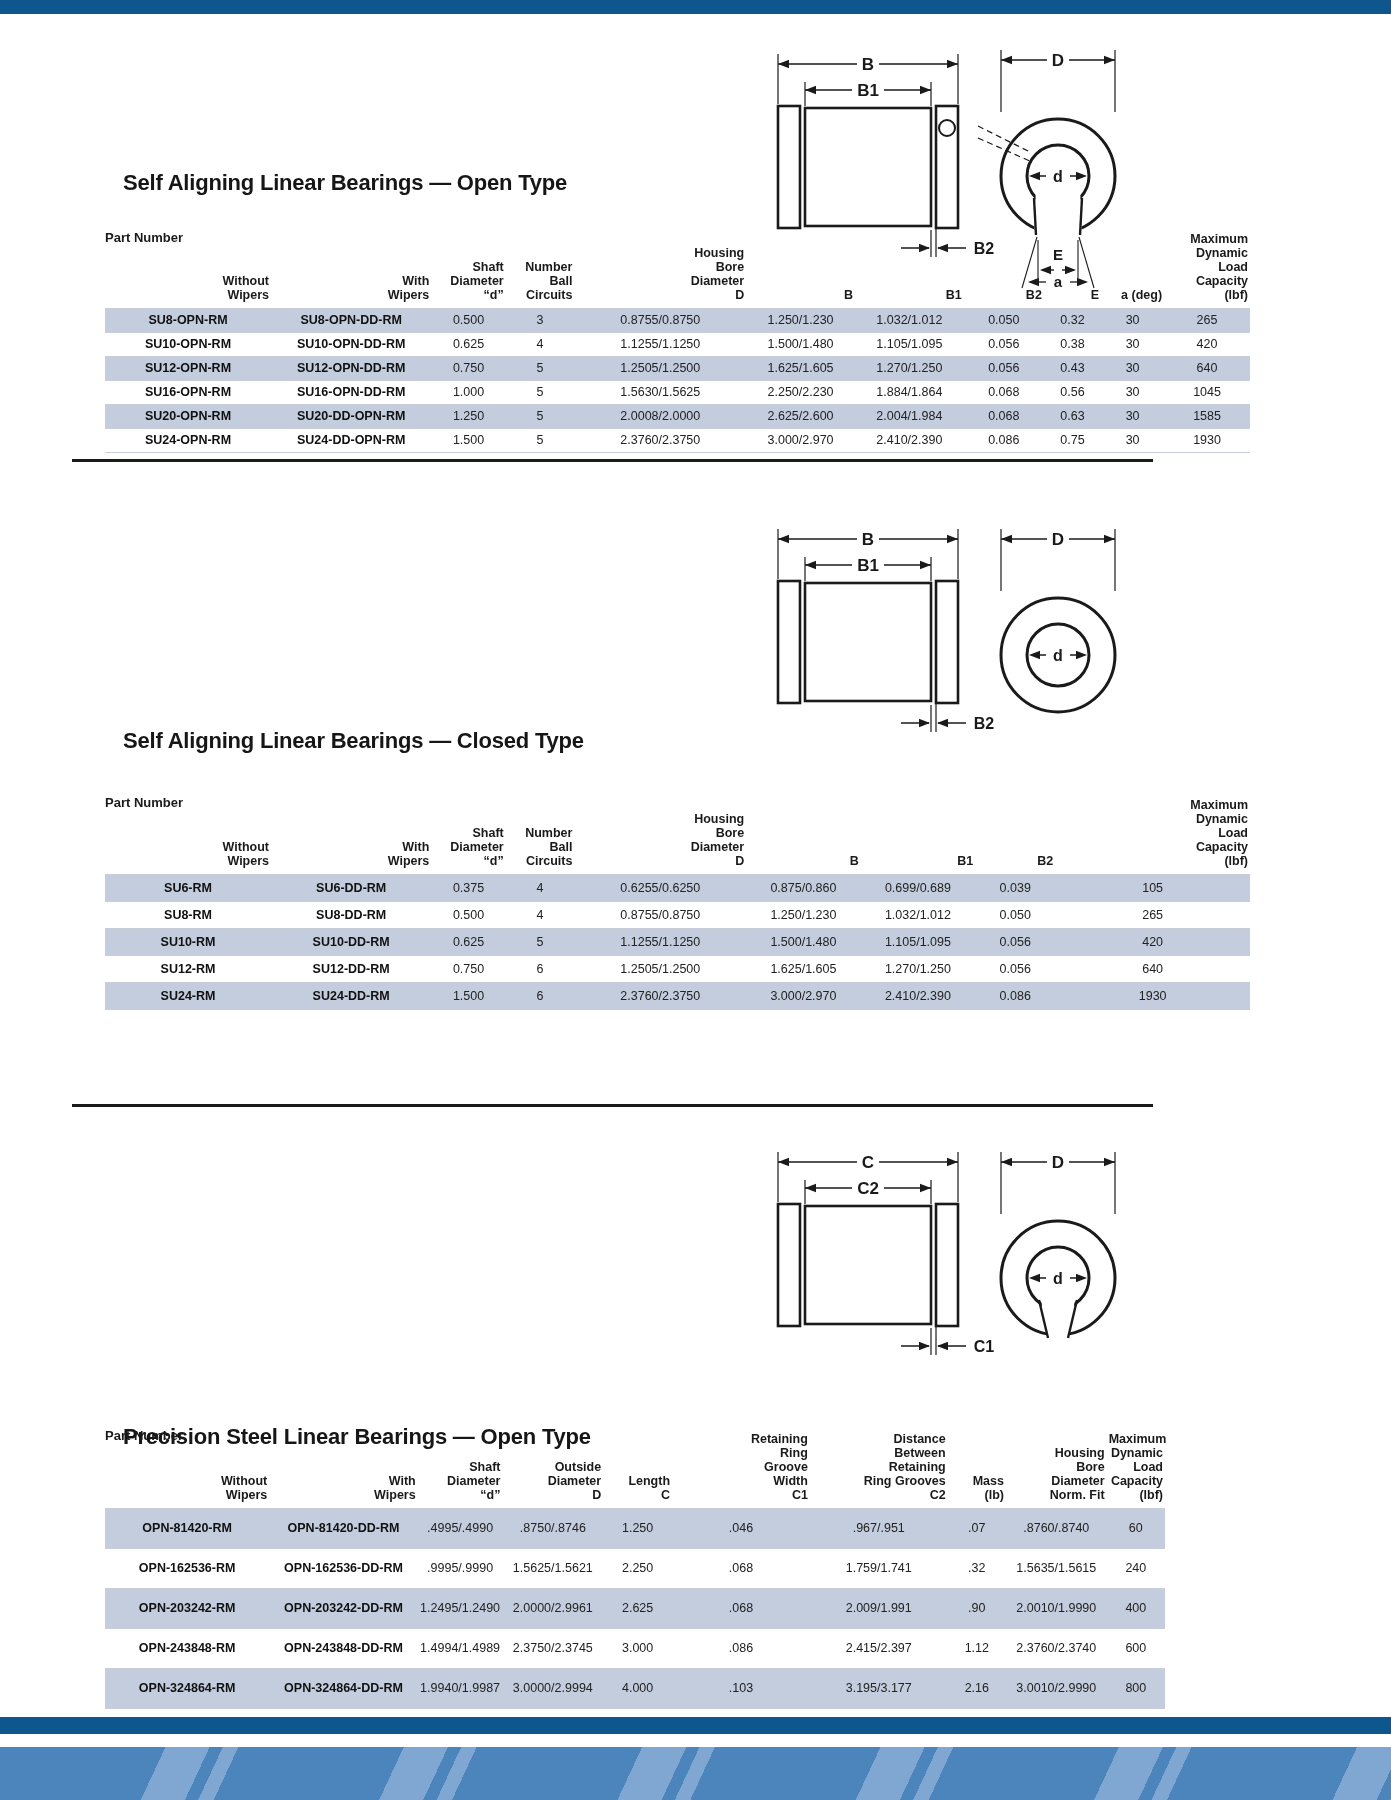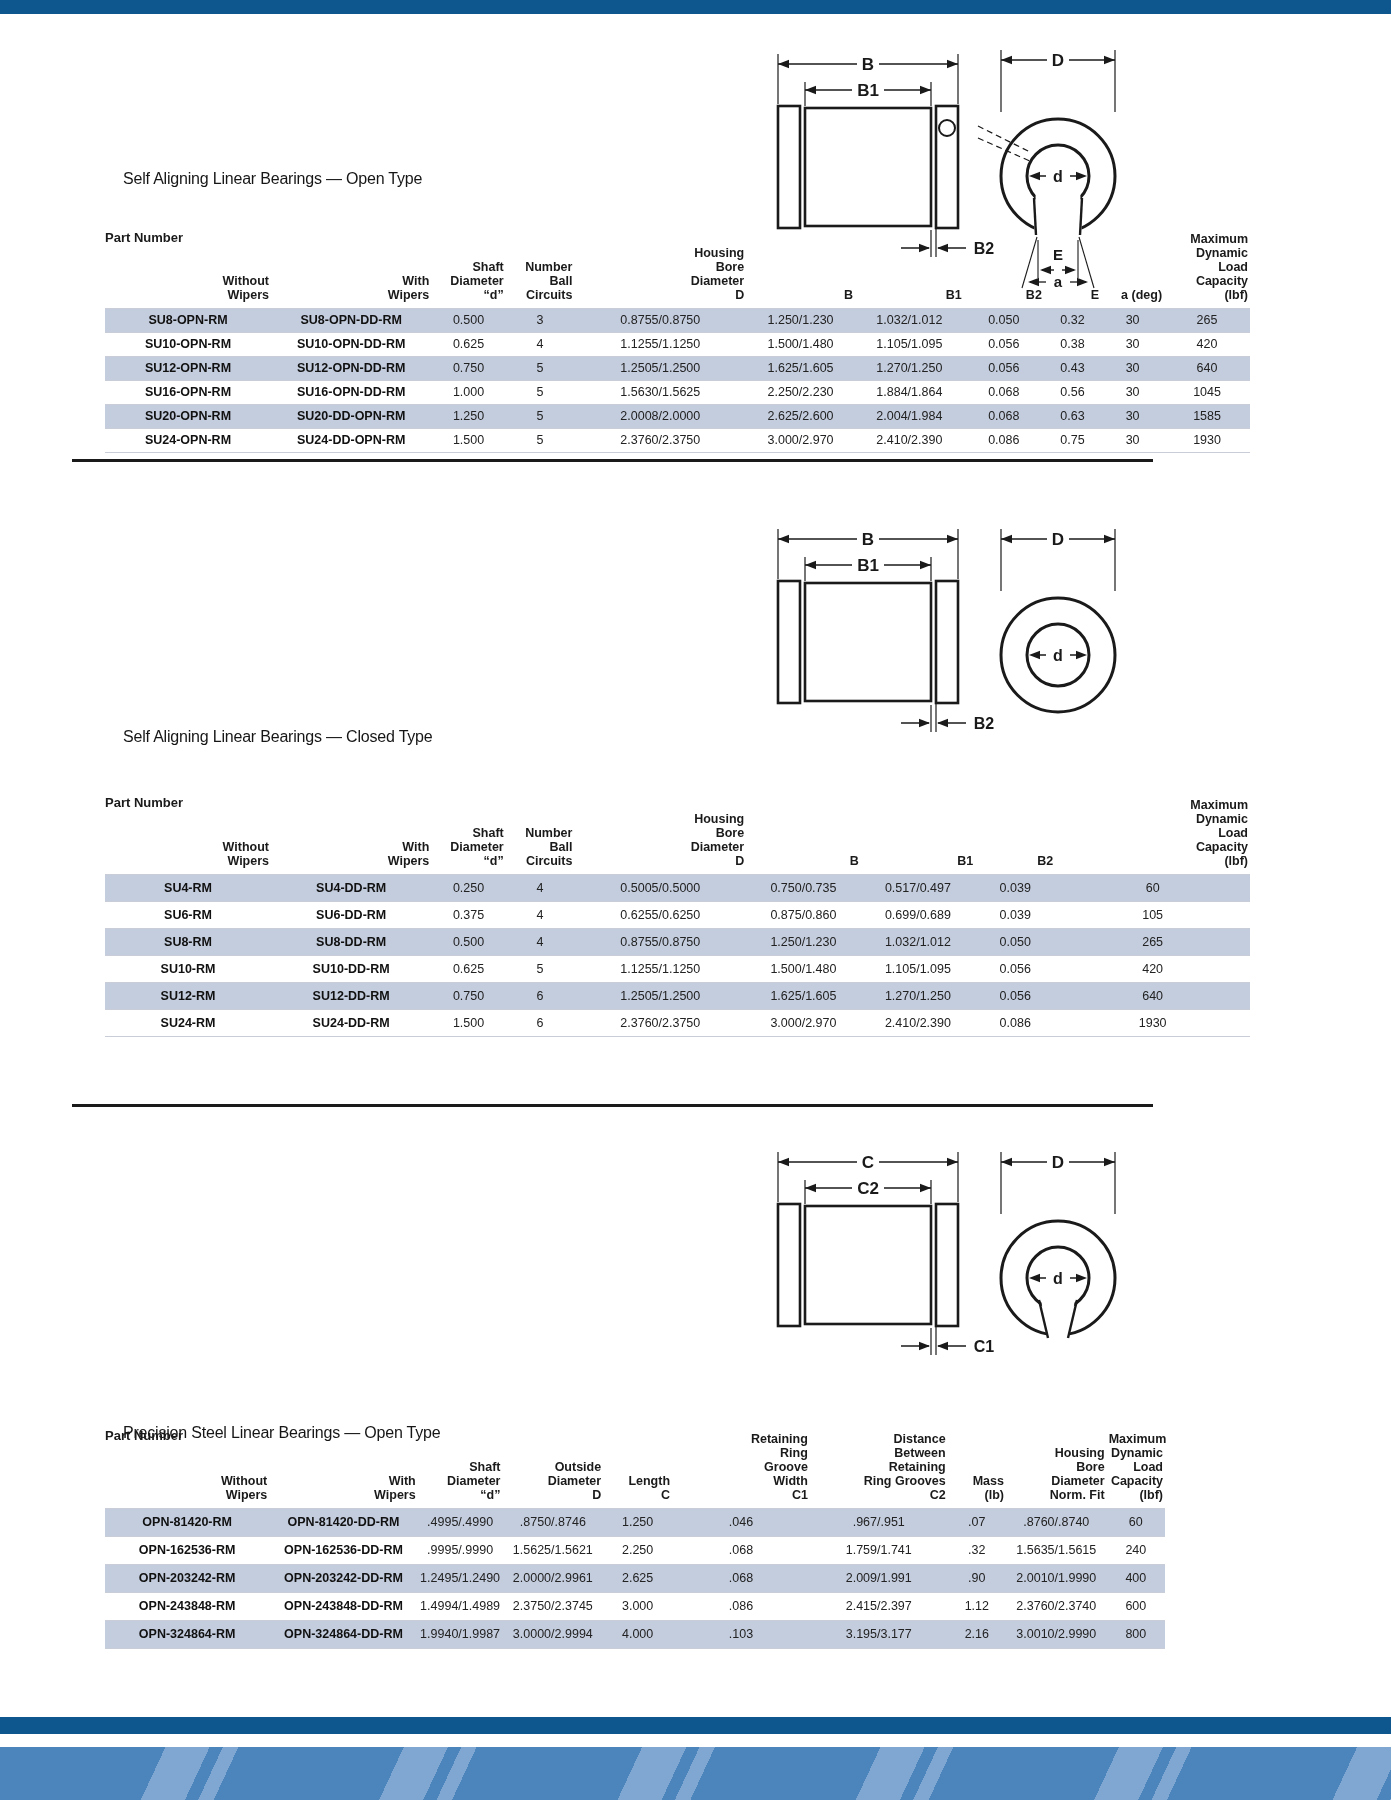--- a/index.html
+++ b/index.html
@@ -1,37 +1,37 @@
 <!DOCTYPE html>
 <html><head>
 <meta charset="utf-8">
 <style>
   *{margin:0;padding:0;box-sizing:border-box}
   html,body{background:#ffffff}
   body{font-family:"Liberation Sans",sans-serif}
   #page{position:relative;width:1391px;height:1800px;background:#fff;overflow:hidden}
   .topbar{position:absolute;left:0;top:0;width:100%;height:14px;background:#0d568e}
-  .sec-title{position:absolute;left:123px;font-size:16px;font-weight:normal;color:#161616;letter-spacing:-0.2px;white-space:nowrap}
+  .sec-title{position:absolute;left:123px;font-size:22px;font-weight:bold;color:#161616;letter-spacing:-0.2px;white-space:nowrap}
   .rule{position:absolute;left:72px;width:1081px;height:3px;background:#1a1a1a}
   .pn-label{position:absolute;left:105px;text-align:left;font-size:13px;font-weight:bold;color:#1a1a1a}
   table.spec{position:absolute;left:105px;border-collapse:collapse;table-layout:fixed}
   table.w1{width:1145px}
   table.w3{width:1060px}
   .spec th{font-size:12.5px;font-weight:bold;text-align:right;vertical-align:bottom;
     padding:0 2px 5px;white-space:pre-line;line-height:1.13;color:#1a1a1a}
   .t1 th,.t2 th{height:86px}
   .t3 th{height:100px}
   .spec td{font-size:12.5px;text-align:center;padding:0 2px;color:#222;overflow:hidden;white-space:nowrap}
   .spec td.pn{font-weight:bold;color:#111}
   .spec tbody tr{border-top:1px solid #c9cdd8}
   .spec tbody tr:last-child{border-bottom:1px solid #c9cdd8}
   .spec tbody tr:nth-child(odd){background:#c4cdde}
   .t1 tbody td{height:24px}
   .t2 tbody td{height:27px}
-  .t3 tbody td{height:28px}
+  .t3 tbody td{height:40px}
   svg.diagram{position:absolute;overflow:visible}
   .footbar{position:absolute;left:0;top:1717px;width:100%;height:17px;background:#0d568e}
   .footband{position:absolute;left:0;top:1747px;width:100%;height:53px;
     background:repeating-linear-gradient(115deg,#4c85bb 0 150px,#7fa7d1 150px 190px,#4c85bb 190px 202px,#7fa7d1 202px 216px)}
 </style>
 </head>
 <body>
 
 <div id="page">
   <div class="topbar"></div>
@@ -302,31 +302,20 @@
         <th>B2</th>
         <th>Maximum
 Dynamic
 Load
 Capacity
 (lbf)</th>
       </tr>
     </thead>
     <tbody>
         <tr>
-          <td class="pn">SU4-RM</td>
-          <td class="pn">SU4-DD-RM</td>
-          <td>0.250</td>
-          <td>4</td>
-          <td>0.5005/0.5000</td>
-          <td>0.750/0.735</td>
-          <td>0.517/0.497</td>
-          <td>0.039</td>
-          <td>60</td>
-        </tr>
-        <tr>
           <td class="pn">SU6-RM</td>
           <td class="pn">SU6-DD-RM</td>
           <td>0.375</td>
           <td>4</td>
           <td>0.6255/0.6250</td>
           <td>0.875/0.860</td>
           <td>0.699/0.689</td>
           <td>0.039</td>
           <td>105</td>
         </tr>

